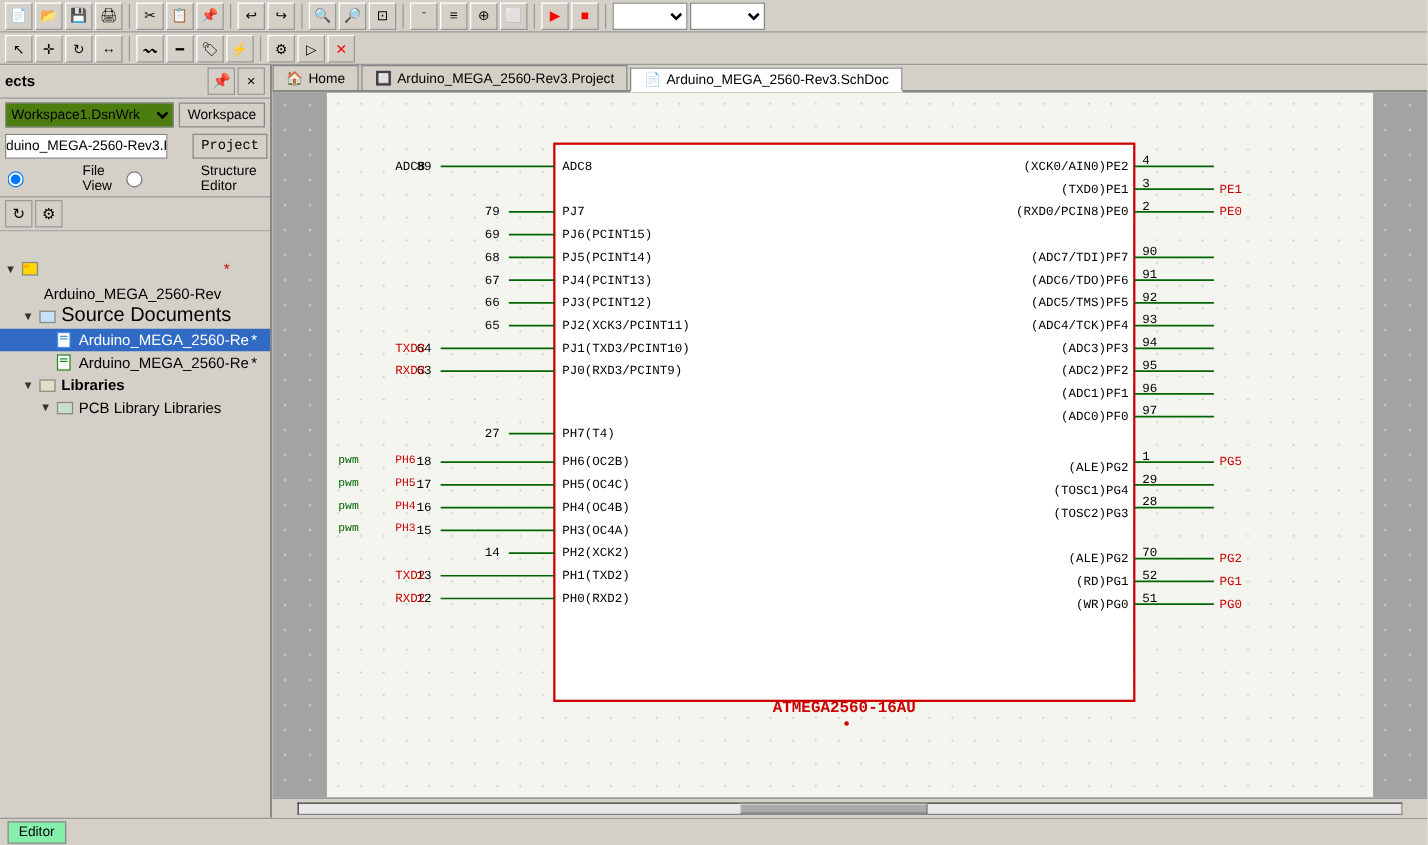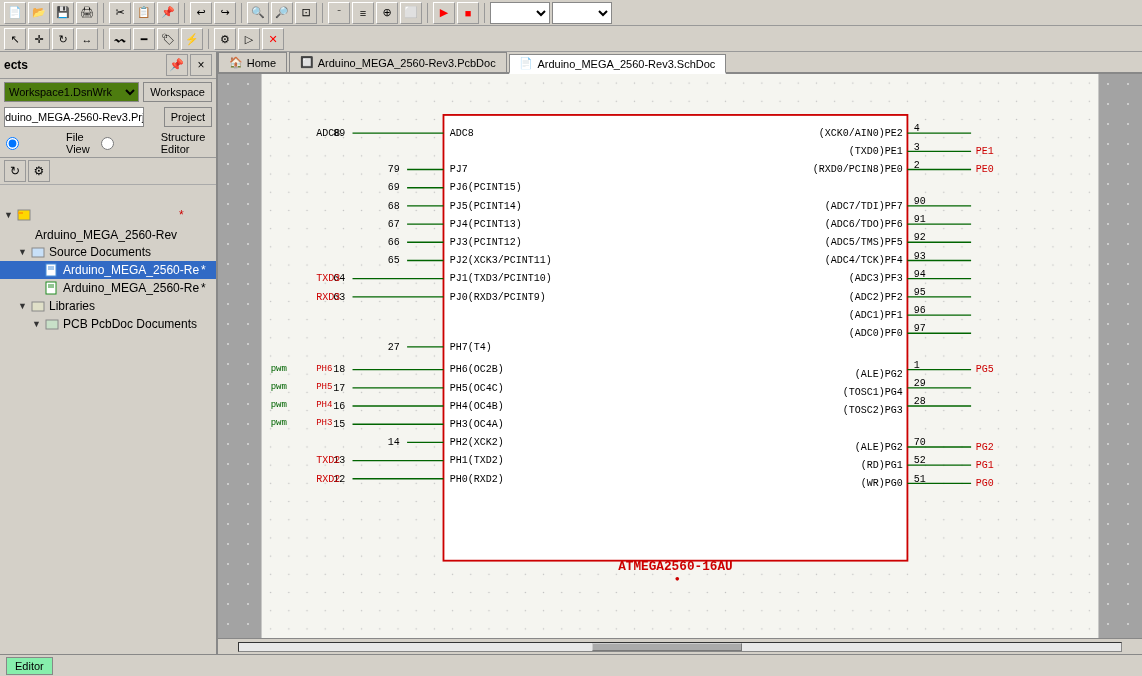--- a/index.html
+++ b/index.html
@@ -122,20 +122,21 @@
       border: 1px solid #888;
     }
 
     #project-btn {
       height: 20px;
       padding: 0 6px;
       font-size: 11px;
       background: #d4d0c8;
       border: 1px solid #888;
       cursor: pointer;
+      font-family: Liberation Mono, monospace;
     }
 
     #view-row {
       display: flex;
       align-items: center;
       padding: 2px 6px;
       gap: 6px;
       border-bottom: 1px solid #999;
     }
 
@@ -399,21 +400,21 @@
       </div>
 
       <div class="tree-item">
         <span class="tree-indent" style="width:14px;"></span>
         <span class="tree-arrow">▼</span>
         <span class="tree-icon">
           <svg width="14" height="14" viewBox="0 0 14 14">
               <rect x="1" y="3" width="12" height="9" fill="#c8e0f8" stroke="#888" stroke-width="1"></rect>
             </svg>
         </span>
-        <span style="font-size:12px;">Source Documents</span>
+        <span style="font-size:16px;">Source Documents</span>
       </div>
 
       <div class="tree-item selected">
         <span class="tree-indent" style="width:28px;"></span>
         <span class="tree-arrow"></span>
         <span class="tree-icon">
           <svg width="14" height="14" viewBox="0 0 14 14">
               <rect x="1" y="1" width="10" height="12" fill="#ffffff" stroke="#4a90d9" stroke-width="1"></rect>
               <line x1="3" y1="4" x2="9" y2="4" stroke="#4a90d9" stroke-width="1"></line>
               <line x1="3" y1="6" x2="9" y2="6" stroke="#4a90d9" stroke-width="1"></line>
@@ -438,48 +439,48 @@
       </div>
 
       <div class="tree-item">
         <span class="tree-indent" style="width:14px;"></span>
         <span class="tree-arrow">▼</span>
         <span class="tree-icon">
           <svg width="14" height="14" viewBox="0 0 14 14">
               <rect x="1" y="3" width="12" height="9" fill="#e0e0c8" stroke="#888" stroke-width="1"></rect>
             </svg>
         </span>
-        <span style="font-size:12px;">Libraries</span>
+        <span style="font-size:12px;font-weight:bold;">Libraries</span>
       </div>
 
       <div class="tree-item">
         <span class="tree-indent" style="width:28px;"></span>
         <span class="tree-arrow">▼</span>
         <span class="tree-icon">
           <svg width="14" height="14" viewBox="0 0 14 14">
               <rect x="1" y="3" width="12" height="9" fill="#c8e0c8" stroke="#888" stroke-width="1"></rect>
             </svg>
         </span>
-        <span style="font-size:12px;">PCB PcbDoc Documents</span>
+        <span style="font-size:12px;">PCB Library Libraries</span>
       </div>
 
 
     </div>
   </div>
 
   <div id="content-area">
 
     <div id="tab-bar">
       <div class="tab">
         <span style="color:#228b22;">🏠</span>
         <span>Home</span>
       </div>
       <div class="tab">
         <span style="color:#228b22;">🔲</span>
-        <span>Arduino_MEGA_2560-Rev3.PcbDoc</span>
+        <span>Arduino_MEGA_2560-Rev3.Project</span>
       </div>
       <div class="tab active">
         <span style="color:#4a90d9;">📄</span>
         <span>Arduino_MEGA_2560-Rev3.SchDoc</span>
       </div>
     </div>
 
     <div id="schematic-area">
       <div id="schematic-canvas">
 

